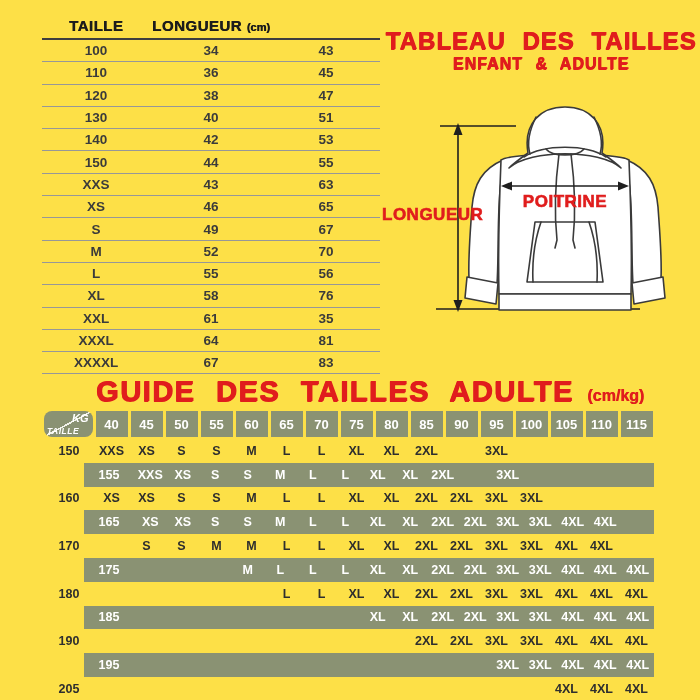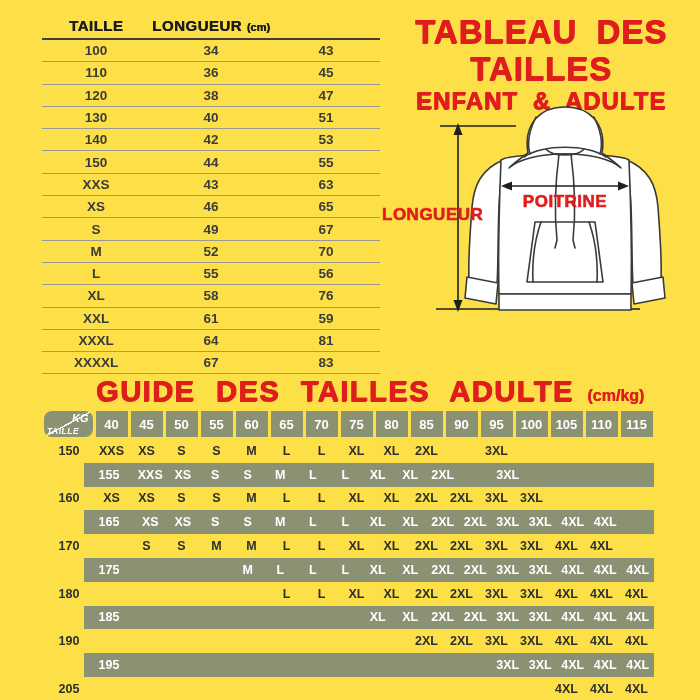--- a/index.html
+++ b/index.html
@@ -19,23 +19,23 @@
   .st-h .unit { font-size:11px; letter-spacing:0; }
   .st-row {
     display:grid; grid-template-columns:32% 36% 32%; height:21.3px;
     align-items:center; border-bottom:1.4px solid #979797;
   }
   .st-cell { text-align:center; font-size:13.5px; font-weight:bold; color:#3b3b3b; }
 
   
   .title-block { position:absolute; left:385px; top:14px; width:312px; text-align:center;
                  color:#e01d1d; font-weight:bold; line-height:1.12; }
-  .title-line1 { font-size:33px; letter-spacing:1px; word-spacing:9px;
-                 text-shadow:.8px 0 #e01d1d, 0 .5px #e01d1d; }
-  .title-line2 { font-size:24px; letter-spacing:1px; word-spacing:7px;
+  .title-line1 { font-size:24px; letter-spacing:1px; word-spacing:9px;
+                 text-shadow:.8px 0 #e01d1d, 0 .5px #e01d1d;margin-top:14px; }
+  .title-line2 { font-size:16px; letter-spacing:1px; word-spacing:7px;
                  text-shadow:.8px 0 #e01d1d, 0 .5px #e01d1d; }
 
   
   .hoodie-figure { position:absolute; left:378px; top:90px; width:322px; height:242px; }
   .hoodie-figure svg { width:100%; height:100%; }
   .sketch { stroke:#3a3a3a; stroke-width:1.6; stroke-linejoin:round; stroke-linecap:round; fill:none; }
   .sketch-fill { fill:#ffffff; }
   .dim { stroke:#1f1f1f; stroke-width:1.6; }
   .dim-head { fill:#1f1f1f; stroke:none; }
   .svg-label { fill:#e01d1d; font-size:17px; font-weight:bold; letter-spacing:.5px;
@@ -138,21 +138,21 @@
           <div class="st-cell">56</div>
         </div>
         <div class="st-row">
           <div class="st-cell">XL</div>
           <div class="st-cell">58</div>
           <div class="st-cell">76</div>
         </div>
         <div class="st-row">
           <div class="st-cell">XXL</div>
           <div class="st-cell">61</div>
-          <div class="st-cell">59</div>
+          <div class="st-cell">35</div>
         </div>
         <div class="st-row">
           <div class="st-cell">XXXL</div>
           <div class="st-cell">64</div>
           <div class="st-cell">81</div>
         </div>
         <div class="st-row">
           <div class="st-cell">XXXXL</div>
           <div class="st-cell">67</div>
           <div class="st-cell">83</div>

